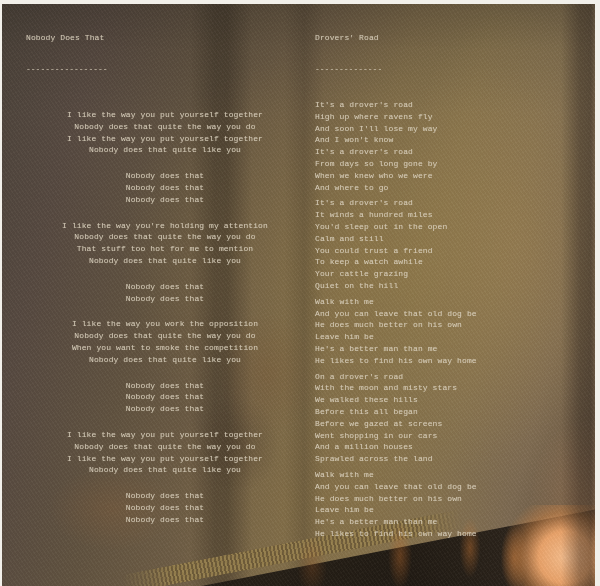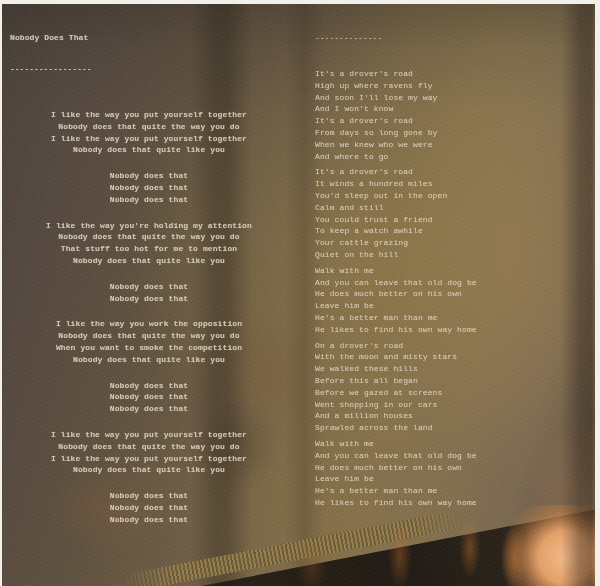--- a/index.html
+++ b/index.html
@@ -63,21 +63,21 @@
       repeating-linear-gradient(-35deg, rgba(255,255,255,.012) 0 1px, transparent 1px 4px);}
   .col{
     position:absolute;top:9px;z-index:5;
     color:var(--text,#d9d0bd);
     font-size:8px;
     letter-spacing:.1px;
     opacity:.93;
     text-shadow:0 0 1px rgba(225,215,195,.35);
     white-space:pre;
   }
-  .col-left{left:8px;width:278px;font-weight:bold;}
+  .col-left{left:24px;width:278px;}
   .col-right{left:313px;width:280px;}
   .song-title{line-height:13px;}
   .song-underline{line-height:13px;margin-bottom:2px;letter-spacing:0;}
   .line{line-height:11.8px;}
   .col-left .stanza{margin-top:14px;text-align:center;}
   .col-right .stanza{margin-top:4px;}
 </style>
 </head>
 <body>
 
@@ -95,17 +95,18 @@
     <div class="bg bg-right-edge"></div>
     <div class="bg bg-texture"></div>
 
     <div class="col col-left">
       <div class="song-title">Nobody Does That</div>
       <div class="song-underline">-----------------</div>
       <div><div class="stanza"><div class="line">I like the way you put yourself together</div><div class="line">Nobody does that quite the way you do</div><div class="line">I like the way you put yourself together</div><div class="line">Nobody does that quite like you</div></div><div class="stanza"><div class="line">Nobody does that</div><div class="line">Nobody does that</div><div class="line">Nobody does that</div></div><div class="stanza"><div class="line">I like the way you're holding my attention</div><div class="line">Nobody does that quite the way you do</div><div class="line">That stuff too hot for me to mention</div><div class="line">Nobody does that quite like you</div></div><div class="stanza"><div class="line">Nobody does that</div><div class="line">Nobody does that</div></div><div class="stanza"><div class="line">I like the way you work the opposition</div><div class="line">Nobody does that quite the way you do</div><div class="line">When you want to smoke the competition</div><div class="line">Nobody does that quite like you</div></div><div class="stanza"><div class="line">Nobody does that</div><div class="line">Nobody does that</div><div class="line">Nobody does that</div></div><div class="stanza"><div class="line">I like the way you put yourself together</div><div class="line">Nobody does that quite the way you do</div><div class="line">I like the way you put yourself together</div><div class="line">Nobody does that quite like you</div></div><div class="stanza"><div class="line">Nobody does that</div><div class="line">Nobody does that</div><div class="line">Nobody does that</div></div></div>
     </div>
 
     <div class="col col-right">
+      <div class="song-title">Drovers' Road</div>
       <div class="song-underline">--------------</div>
       <div><div class="stanza"><div class="line">It's a drover's road</div><div class="line">High up where ravens fly</div><div class="line">And soon I'll lose my way</div><div class="line">And I won't know</div><div class="line">It's a drover's road</div><div class="line">From days so long gone by</div><div class="line">When we knew who we were</div><div class="line">And where to go</div></div><div class="stanza"><div class="line">It's a drover's road</div><div class="line">It winds a hundred miles</div><div class="line">You'd sleep out in the open</div><div class="line">Calm and still</div><div class="line">You could trust a friend</div><div class="line">To keep a watch awhile</div><div class="line">Your cattle grazing</div><div class="line">Quiet on the hill</div></div><div class="stanza"><div class="line">Walk with me</div><div class="line">And you can leave that old dog be</div><div class="line">He does much better on his own</div><div class="line">Leave him be</div><div class="line">He's a better man than me</div><div class="line">He likes to find his own way home</div></div><div class="stanza"><div class="line">On a drover's road</div><div class="line">With the moon and misty stars</div><div class="line">We walked these hills</div><div class="line">Before this all began</div><div class="line">Before we gazed at screens</div><div class="line">Went shopping in our cars</div><div class="line">And a million houses</div><div class="line">Sprawled across the land</div></div><div class="stanza"><div class="line">Walk with me</div><div class="line">And you can leave that old dog be</div><div class="line">He does much better on his own</div><div class="line">Leave him be</div><div class="line">He's a better man than me</div><div class="line">He likes to find his own way home</div></div></div>
     </div>
   </div>
 </div>
 
 </body></html>

